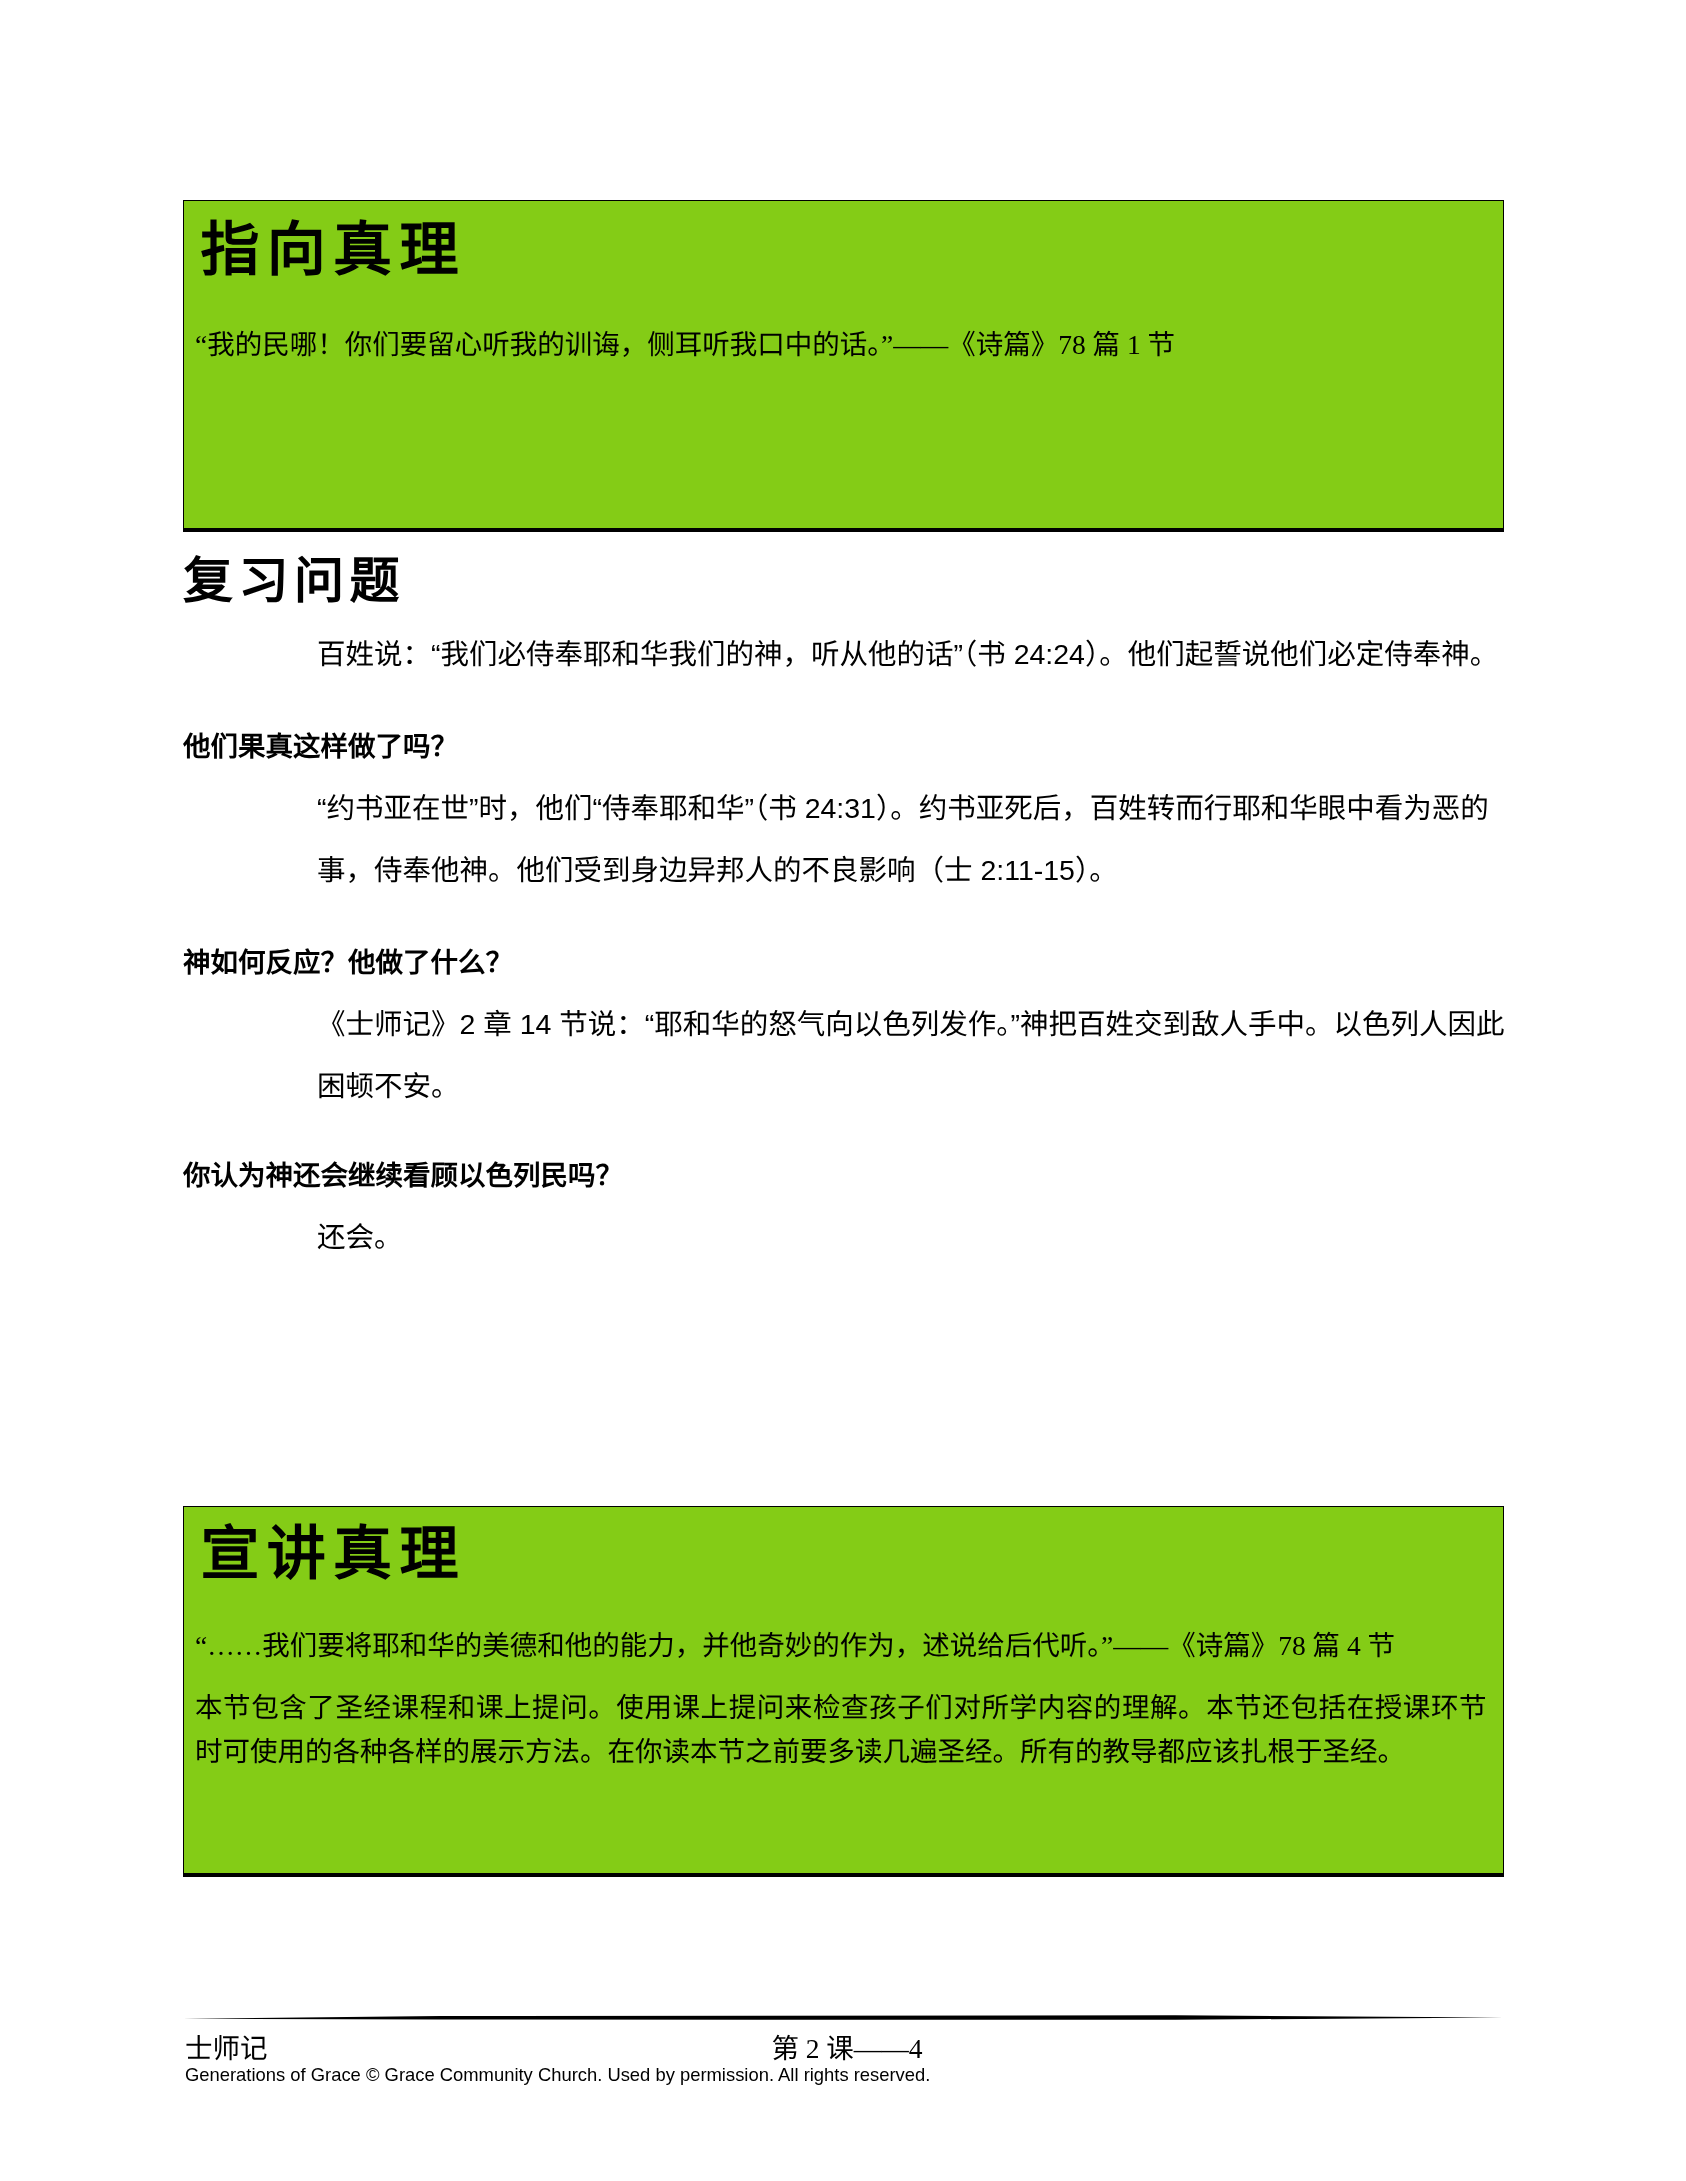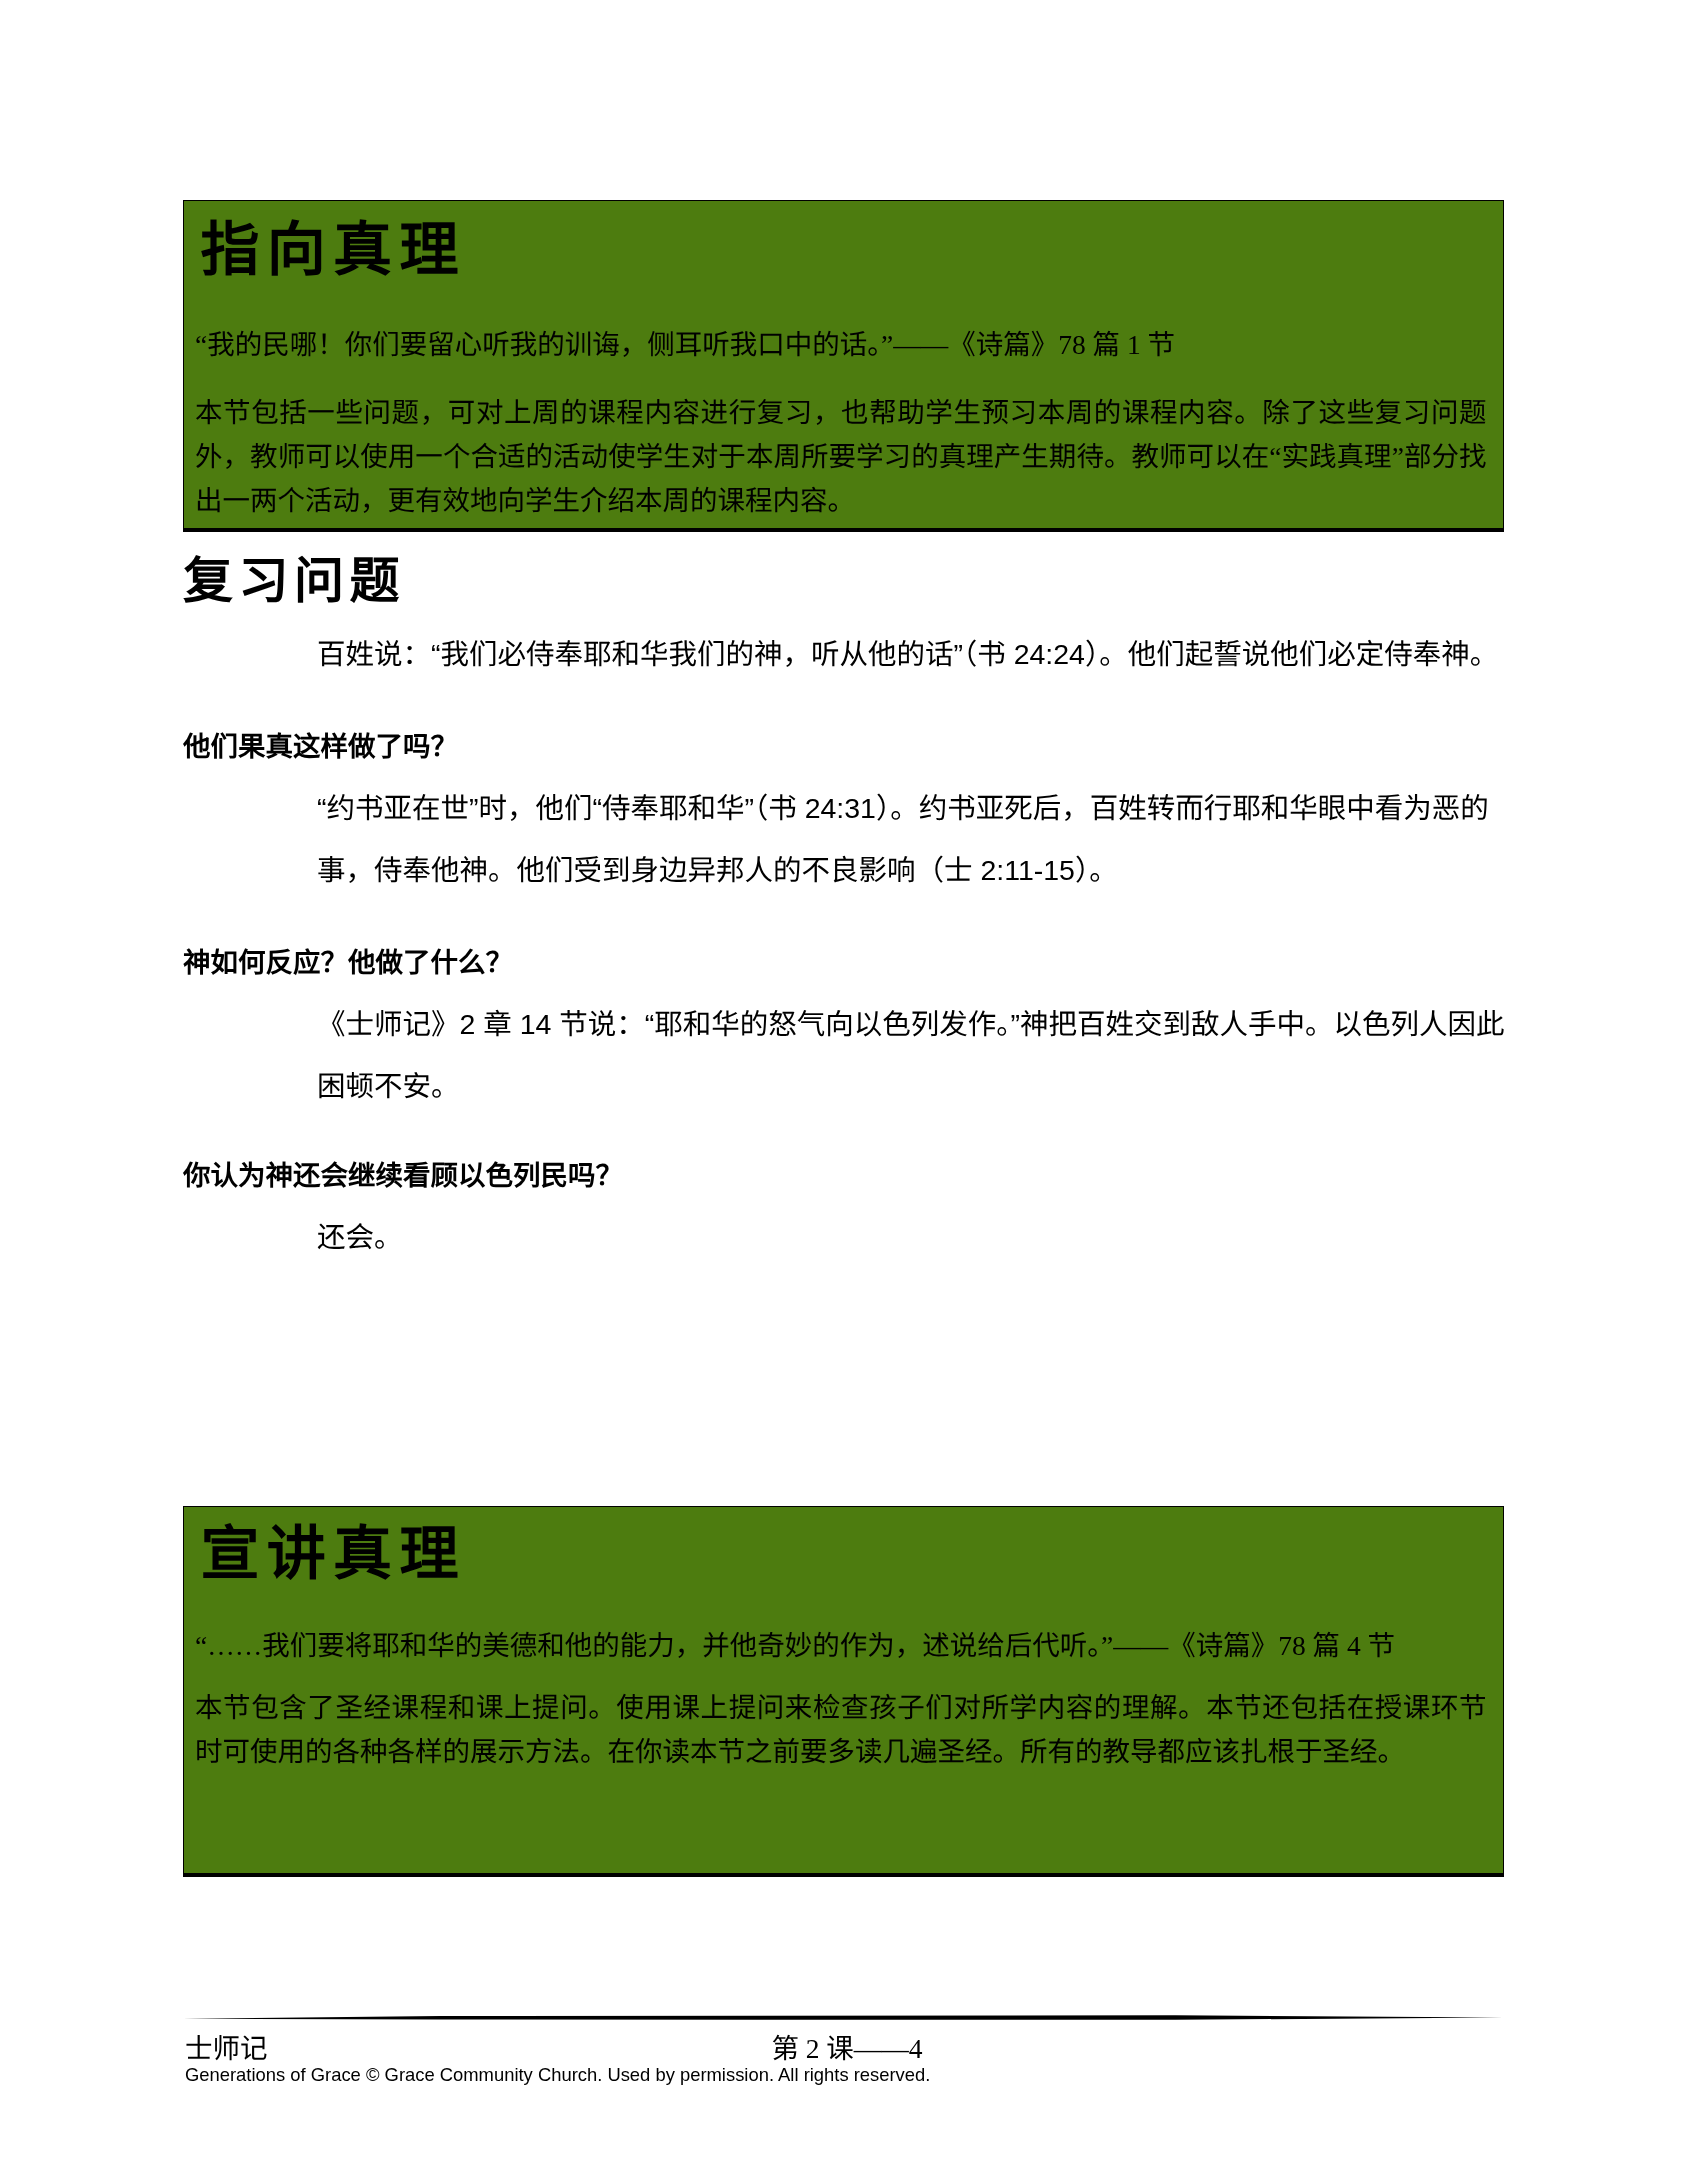--- a/index.html
+++ b/index.html
@@ -5,21 +5,21 @@
   * { margin:0; padding:0; box-sizing:border-box; }
   html,body { background:#ffffff; }
   body {
     width:1686px; height:2182px; position:relative;
     color:#000; font-family:"Liberation Serif", serif;
   }
   
   .frame {
     position:absolute; left:183px; width:1321px;
     border:1.8px solid #000; border-bottom-width:4.6px;
-    background:#4d7c0f; padding:0 16.5px 0 11px;
+    background:#84cc16; padding:0 16.5px 0 11px;
   }
   #truth-box    { top:200px;  height:332px; }
   #proclaim-box { top:1506px; height:371px; }
   .box-title {
     font-family:"Liberation Serif", serif;
     font-weight:700; font-size:59px; line-height:72px;
     letter-spacing:7.3px; margin:13px 0 0 5.5px;
   }
   #proclaim-box .box-title { margin-top:11px; line-height:73px; }
   .box-quote {
@@ -69,21 +69,20 @@
     font-family:"Liberation Sans", sans-serif;
   }
   #footer-copyright .gog { }
 </style>
 </head>
 <body>
 
 <section class="frame" id="truth-box">
   <h1 class="box-title">指向真理</h1>
   <p class="box-quote">“我的民哪！你们要留心听我的训诲，侧耳听我口中的话。”——《诗篇》78 篇 1 节</p>
-  <p class="box-para">本节包括一些问题，可对上周的课程内容进行复习，也帮助学生预习本周的课程内容。除了这些复习问题外，教师可以使用一个合适的活动使学生对于本周所要学习的真理产生期待。教师可以在“实践真理”部分找出一两个活动，更有效地向学生介绍本周的课程内容。</p>
 </section>
 
 <section id="review">
   <h2 class="section-title">复习问题</h2>
 
   <div class="qa qa-1">
     <p class="answer">百姓说：“我们必侍奉耶和华我们的神，听从他的话”（书 24:24）。他们起誓说他们必定侍奉神。</p>
   </div>
 
   <div class="qa qa-2">

